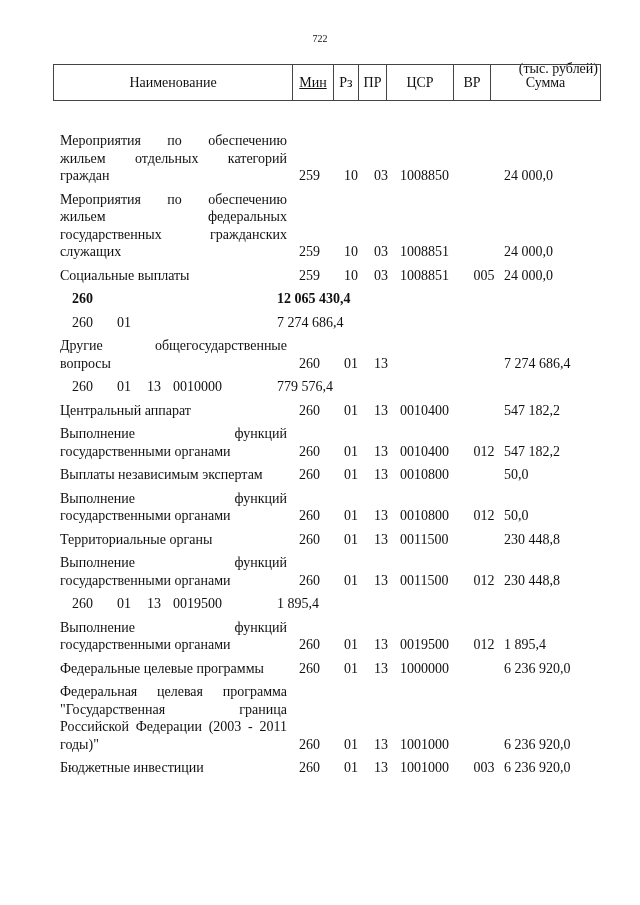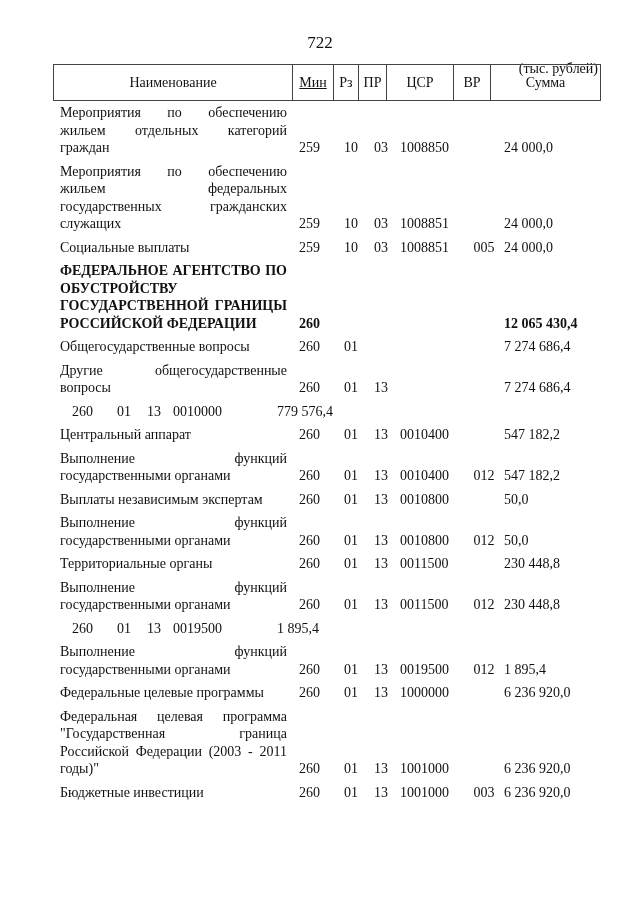--- a/index.html
+++ b/index.html
@@ -1,28 +1,28 @@
 <!DOCTYPE html>
 <html><head>
 <meta charset="utf-8">
 <style>
   html, body { margin:0; padding:0; background:#ffffff; }
   body { width:640px; height:905px; position:relative; overflow:hidden;
          font-family:"Liberation Serif", "DejaVu Serif", serif; color:#111; font-size:14px; }
-  .page-number { position:absolute; top:33px; left:0; width:640px; text-align:center; font-size:17px; }
+  .page-number { position:absolute; top:33px; left:0; width:640px; text-align:center; font-size:10px; }
   .units { position:absolute; top:61px; right:42px; font-size:14px; }
   .hdr { position:absolute; top:64px; left:53px; width:548px; height:37px;
          border:1px solid #444; box-sizing:border-box; display:flex; }
   .hdr > div { border-right:1px solid #444; box-sizing:border-box; display:flex;
                align-items:center; justify-content:center; font-size:14px; }
   .hdr > div:last-child { border-right:none; }
   .c-name { width:239px; } .c-min { width:41px;text-decoration:underline; } .c-rz { width:25px; }
   .c-pr { width:28px; } .c-csr { width:67px; } .c-vr { width:37px; } .c-sum { flex:1; }
 
-  .rows { position:absolute; top:104px; left:60px; width:534px; }
+  .rows { position:absolute; top:132px; left:60px; width:534px; }
   .row { display:flex; align-items:flex-end; margin-bottom:6px; line-height:17.5px; }
   .row .name { width:227px; text-align:justify; text-align-last:left; }
   .row .name.bold { font-weight:bold; }
   .row .min { width:45px; padding-left:12px; box-sizing:border-box; width:57px; }
   .row .rz { width:30px; }
   .row .pr { width:26px; }
   .row .csr { width:64px; }
   .row .vr { width:40px;text-align:center; }
   .row .sum { flex:1; text-align:left; }
   .row .bold { font-weight:bold; }
@@ -65,30 +65,28 @@
     <div class="row">
       <div class="name">Социальные выплаты</div>
       <div class="min">259</div>
       <div class="rz">10</div>
       <div class="pr">03</div>
       <div class="csr">1008851</div>
       <div class="vr">005</div>
       <div class="sum">24 000,0</div>
     </div>
     <div class="row">
-      <div class="name bold">ФЕДЕРАЛЬНОЕ АГЕНТСТВО ПО ОБУСТРОЙСТВУ ГОСУДАРСТВЕННОЙ ГРАНИЦЫ РОССИЙСКОЙ ФЕДЕРАЦИИ</div>
       <div class="min bold">260</div>
       <div class="rz"></div>
       <div class="pr"></div>
       <div class="csr"></div>
       <div class="vr"></div>
       <div class="sum bold">12 065 430,4</div>
     </div>
     <div class="row">
-      <div class="name">Общегосударственные вопросы</div>
       <div class="min">260</div>
       <div class="rz">01</div>
       <div class="pr"></div>
       <div class="csr"></div>
       <div class="vr"></div>
       <div class="sum">7 274 686,4</div>
     </div>
     <div class="row">
       <div class="name">Другие общегосударственные вопросы</div>
       <div class="min">260</div>

